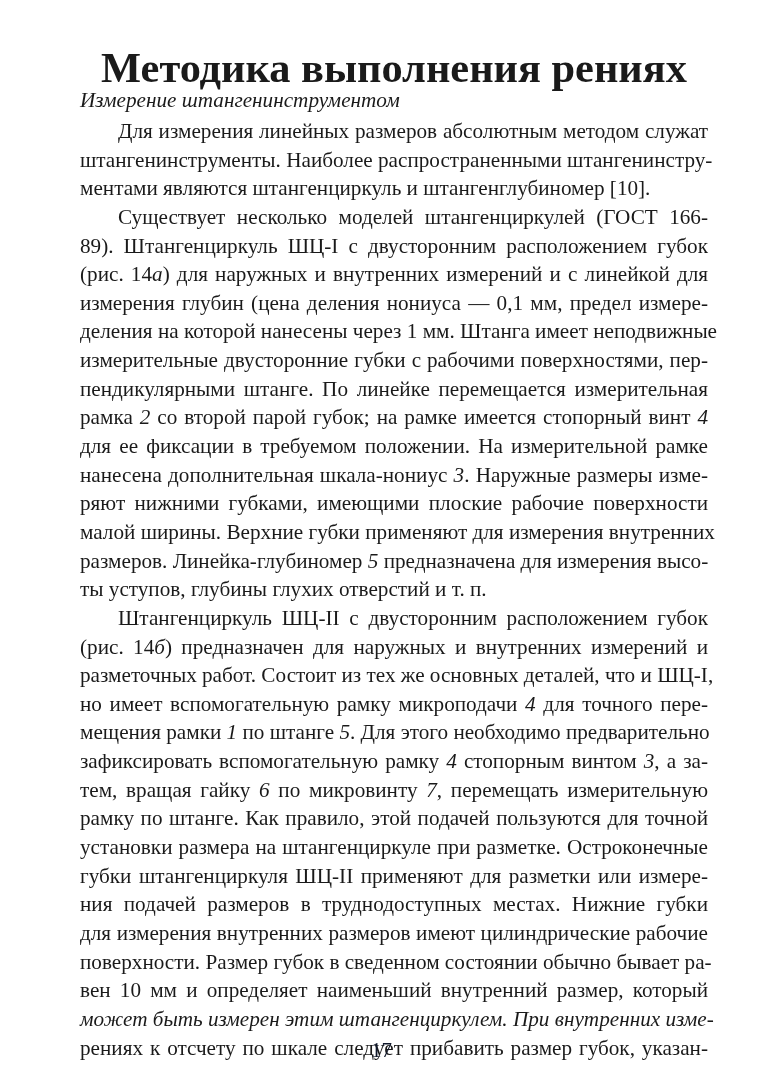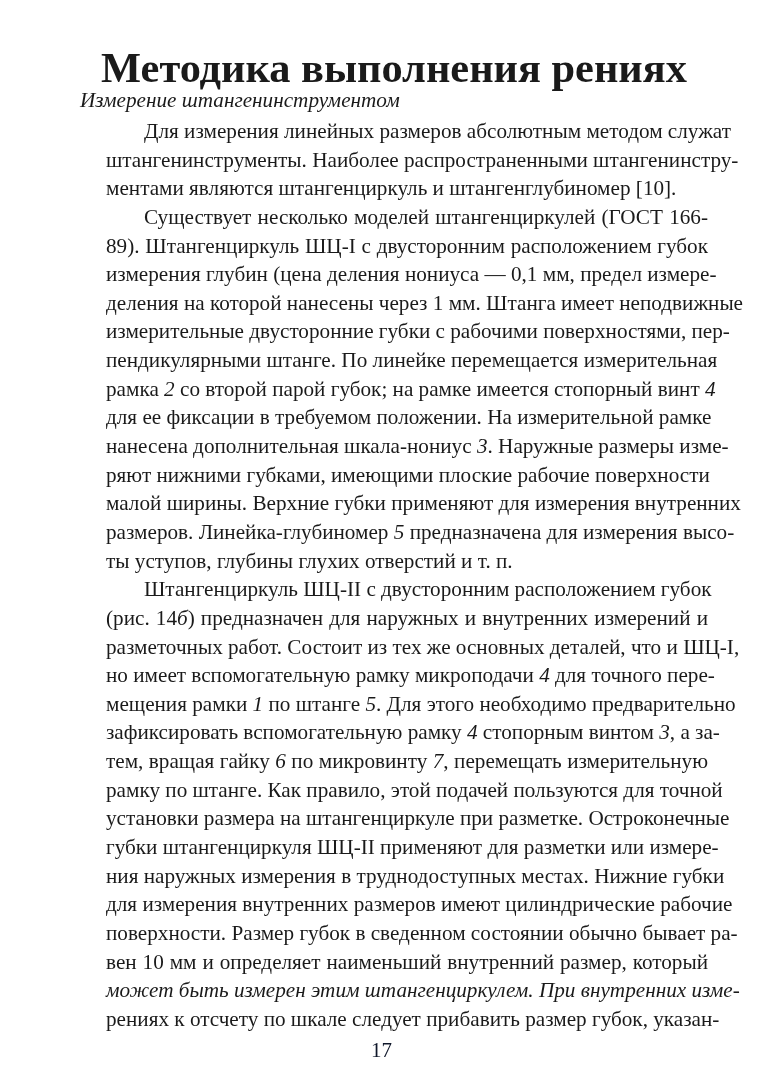--- a/index.html
+++ b/index.html
@@ -5,21 +5,21 @@
   html, body { margin: 0; padding: 0; background: #ffffff; }
   body { width: 763px; height: 1080px; position: relative; overflow: hidden; }
   .page {
     position: absolute; left: 80px; top: 52px; width: 628px;
     font-family: "Liberation Serif", serif; color: #1a1a1a;
     font-size: 21.2px; line-height: 28.65px;
   }
   .title { text-align: center; font-weight: bold; margin: 0; height: 32px; line-height: 32px; }
   .subtitle { text-align: left; font-style: italic; margin: 0; height: 33px; line-height: 33px; }
   .para { margin: 0; }
-  .line { display: block; text-align: justify; text-align-last: justify; white-space: nowrap; height: 28.65px; overflow: visible; margin-left: 26px; }
+  .line { display: block; text-align: justify; text-align-last: justify; white-space: nowrap; height: 28.65px; overflow: visible; }
   .line.last { text-align-last: left; }
   .line.indent { padding-left: 38px; }
   .pagenum { position: absolute; left: 0; width: 763px; top: 1038px; text-align: center;
     font-family: "Liberation Serif", serif; font-size: 21px; color: #0f172a; }
 </style>
 </head>
 <body>
 
 <div class="page">
   <h1 class="title">Методика выполнения рениях</h1>
@@ -27,20 +27,21 @@
 
   <div class="para">
     <div class="line indent" style="white-space: nowrap;">Для измерения линейных размеров абсолютным методом служат</div>
     <div class="line" style="white-space: nowrap;">штангенинструменты. Наиболее распространенными штангенинстру-</div>
     <div class="line last" style="white-space: nowrap;">ментами являются штангенциркуль и штангенглубиномер [10].</div>
   </div>
 
   <div class="para">
     <div class="line indent" style="white-space: nowrap;">Существует несколько моделей штангенциркулей (ГОСТ 166-</div>
     <div class="line" style="white-space: nowrap;">89). Штангенциркуль ШЦ-I с двусторонним расположением губок</div>
+    <div class="line" style="white-space: nowrap;">(рис. 14<i>а</i>) для наружных и внутренних измерений и с линейкой для</div>
     <div class="line" style="white-space: nowrap;">измерения глубин (цена деления нониуса — 0,1 мм, предел измере-</div>
     <div class="line" style="white-space: nowrap;">деления на которой нанесены через 1 мм. Штанга имеет неподвижные</div>
     <div class="line" style="white-space: nowrap;">измерительные двусторонние губки с рабочими поверхностями, пер-</div>
     <div class="line" style="white-space: nowrap;">пендикулярными штанге. По линейке перемещается измерительная</div>
     <div class="line" style="white-space: nowrap;">рамка <i>2</i> со второй парой губок; на рамке имеется стопорный винт <i>4</i></div>
     <div class="line" style="white-space: nowrap;">для ее фиксации в требуемом положении. На измерительной рамке</div>
     <div class="line" style="white-space: nowrap;">нанесена дополнительная шкала-нониус <i>3</i>. Наружные размеры изме-</div>
     <div class="line" style="white-space: nowrap;">ряют нижними губками, имеющими плоские рабочие поверхности</div>
     <div class="line" style="white-space: nowrap;">малой ширины. Верхние губки применяют для измерения внутренних</div>
     <div class="line" style="white-space: nowrap;">размеров. Линейка-глубиномер <i>5</i> предназначена для измерения высо-</div>
@@ -51,21 +52,21 @@
     <div class="line indent" style="white-space: nowrap;">Штангенциркуль ШЦ-II с двусторонним расположением губок</div>
     <div class="line" style="white-space: nowrap;">(рис. 14<i>б</i>) предназначен для наружных и внутренних измерений и</div>
     <div class="line" style="white-space: nowrap;">разметочных работ. Состоит из тех же основных деталей, что и ШЦ-I,</div>
     <div class="line" style="white-space: nowrap;">но имеет вспомогательную рамку микроподачи <i>4</i> для точного пере-</div>
     <div class="line" style="white-space: nowrap;">мещения рамки <i>1</i> по штанге <i>5</i>. Для этого необходимо предварительно</div>
     <div class="line" style="white-space: nowrap;">зафиксировать вспомогательную рамку <i>4</i> стопорным винтом <i>3</i>, а за-</div>
     <div class="line" style="white-space: nowrap;">тем, вращая гайку <i>6</i> по микровинту <i>7</i>, перемещать измерительную</div>
     <div class="line" style="white-space: nowrap;">рамку по штанге. Как правило, этой подачей пользуются для точной</div>
     <div class="line" style="white-space: nowrap;">установки размера на штангенциркуле при разметке. Остроконечные</div>
     <div class="line" style="white-space: nowrap;">губки штангенциркуля ШЦ-II применяют для разметки или измере-</div>
-    <div class="line" style="white-space: nowrap;">ния наружных измерения в труднодоступных местах. Нижние губки</div>
+    <div class="line" style="white-space: nowrap;">ния подачей размеров в труднодоступных местах. Нижние губки</div>
     <div class="line" style="white-space: nowrap;">для измерения внутренних размеров имеют цилиндрические рабочие</div>
     <div class="line" style="white-space: nowrap;">поверхности. Размер губок в сведенном состоянии обычно бывает ра-</div>
     <div class="line" style="white-space: nowrap;">вен 10 мм и определяет наименьший внутренний размер, который</div>
     <div class="line" style="white-space: nowrap; font-style: italic;">может быть измерен этим штангенциркулем. При внутренних изме-</div>
     <div class="line" style="white-space: nowrap;">рениях к отсчету по шкале следует прибавить размер губок, указан-</div>
 
   </div>
 </div>
 
 <div class="pagenum">17</div>

